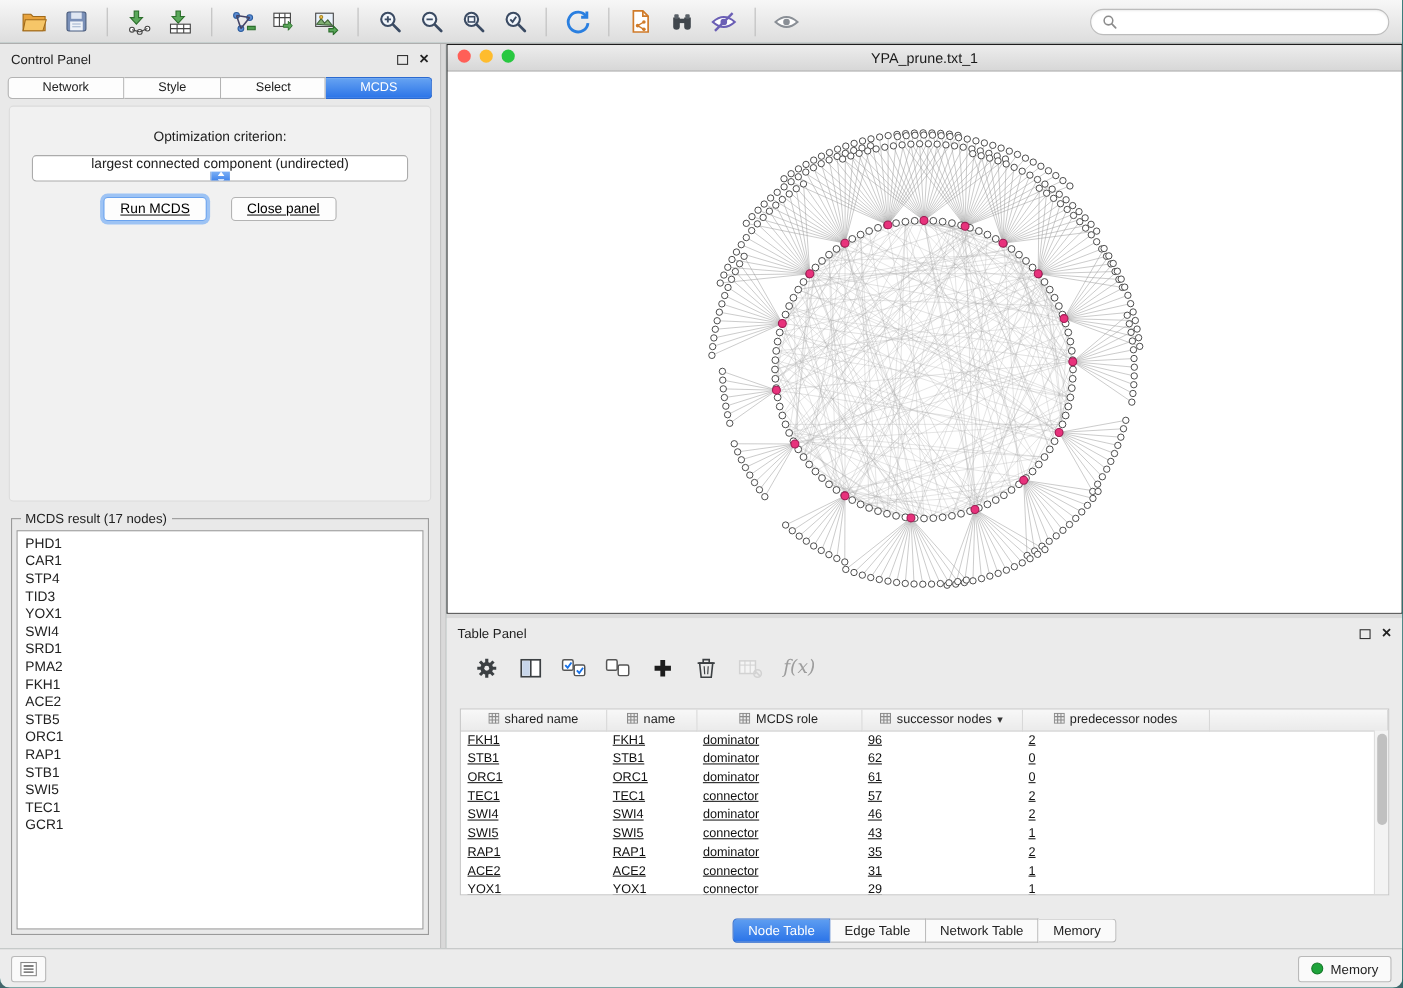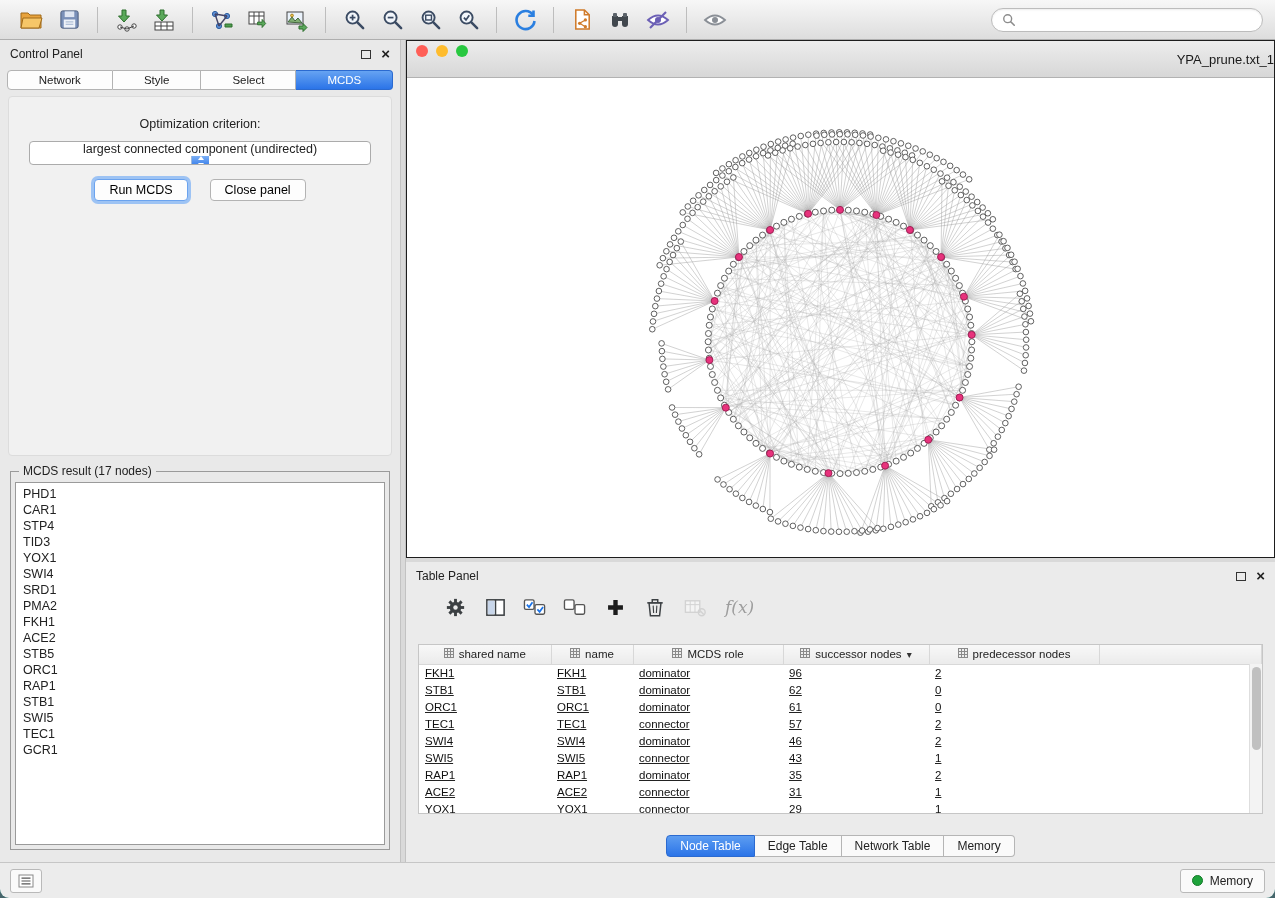--- a/index.html
+++ b/index.html
@@ -32,44 +32,44 @@
   .cptab:first-child { border-left:1px solid #b3b3b3; border-radius:4px 0 0 4px; }
   .cptab:last-child { border-radius:0 4px 4px 0; }
   .cptab.active { background:linear-gradient(#66a3f2,#2b74e8); border-color:#2b6ad0; color:#fff; }
   .cpbody { height:360px; margin:4px 8px 0 8px; background:#f1f1f1; border:1px solid #dcdcdc; border-radius:4px; flex:none; }
   .optlabel { text-align:center; margin-top:20px; font-size:12.5px; }
   .combo { width:342px; height:24px; margin:10px auto 0 auto; background:#fff; border:1px solid #ababab; border-radius:4px; display:flex; align-items:center; overflow:hidden;flex-direction:column; }
   .combo-text { flex:1; padding:0 8px; font-size:12.5px; white-space:nowrap; }
   .combo-btn { width:18px; height:100%; background:linear-gradient(#7cb0f5,#2e77e9); display:flex; flex-direction:column; align-items:center; justify-content:center; border-left:1px solid #9fb9dd; }
   .tri-up { width:0; height:0; border-left:3.5px solid transparent; border-right:3.5px solid transparent; border-bottom:4.5px solid #fff; margin-bottom:2.5px; }
   .tri-down { width:0; height:0; border-left:3.5px solid transparent; border-right:3.5px solid transparent; border-top:4.5px solid #fff; }
-  .btnrow { display:flex; justify-content:center; gap:22px; margin-top:14px; }
+  .btnrow { display:flex; justify-content:center; gap:22px; margin-top:14px;text-decoration:underline; }
   .mbtn { font-size:12.5px; padding:3px 14px; background:#fdfdfd; border:1px solid #b3b3b3; border-radius:4px; cursor:default; }
   .mbtn.focusring { box-shadow:0 0 0 3px rgba(88,156,246,.55); border-color:#6ba3ee; }
   .resultbox { flex:1; margin:8px 10px 12px 10px; border:1px solid #9a9a9a; padding:4px; min-height:0; display:flex; flex-direction:column; }
   .resultbox legend { font-size:12px; padding:0 4px; margin-left:4px; }
   .rlist { flex:1; background:#fff; border:1px solid #9a9a9a; overflow:hidden; padding:3px 0 0 7px; }
   .ritem { font-size:12.5px; line-height:16px; }
 
   .vsplit { width:6px; flex:none; background:#d9d9d9; border-left:1px solid #c2c2c2; border-right:1px solid #c2c2c2; }
 
   
   .rarea { flex:1; display:flex; flex-direction:column; background:#e0e0e0; min-width:0; }
   .netframe { height:518px; flex:none; border:1px solid #1d1d1d; display:flex; flex-direction:column; }
-  .nethead { height:37px; flex:none; background:linear-gradient(#ededed,#d7d7d7); border-bottom:1px solid #b2b2b2; position:relative; display:flex; align-items:center; justify-content:flex-end; }
+  .nethead { height:24px; flex:none; background:linear-gradient(#ededed,#d7d7d7); border-bottom:1px solid #b2b2b2; position:relative; display:flex; align-items:center; justify-content:center; }
   .lights { position:absolute; left:9px; top:4px; display:flex; gap:8px; }
   .lt { width:12px; height:12px; border-radius:50%; display:inline-block; }
   .nettitle { font-size:13px; color:#1a1a1a; }
   .netcanvas { flex:1; background:#fff; overflow:hidden; }
   .netcanvas svg { display:block; width:100%; height:100%; }
   .hsplit { height:4px; flex:none; background:#d9d9d9; }
 
   
   .tpanel { flex:1; display:flex; flex-direction:column; background:#ebebeb; min-height:0; }
-  .ttoolbar { height:42px; flex:none; display:flex; align-items:center; padding-left:29px; }
+  .ttoolbar { height:42px; flex:none; display:flex; align-items:center; padding-left:16px; }
   .ticons { display:flex; align-items:center; }
   .ticons .tbtn { width:36px; }
   .fx { font-family:"DejaVu Serif", serif; font-style:italic; font-size:17px; color:#9d9d9d; margin-left:10px; }
   .tablewrap { flex:1; margin:16px 12px; background:#fff; border:1px solid #c6c6c6; position:relative; overflow:hidden; min-height:0;text-decoration:underline; }
   .ntable { width:100%; border-collapse:collapse; table-layout:fixed; }
   .ntable th { height:19px; background:linear-gradient(#f8f8f8,#ebebeb); border:1px solid #d8d8d8; border-top:none; font-weight:400; font-size:11.5px; color:#222; text-align:center; padding:0 4px; white-space:nowrap; overflow:hidden; }
   .ntable th:first-child { border-left:none; }
   .thwrap { display:inline-flex; align-items:center; gap:5px; }
   .chev { font-size:10px; color:#333; }
   .ntable td { height:17px; font-size:11.5px; color:#111; padding:0 6px; white-space:nowrap; overflow:hidden; }

